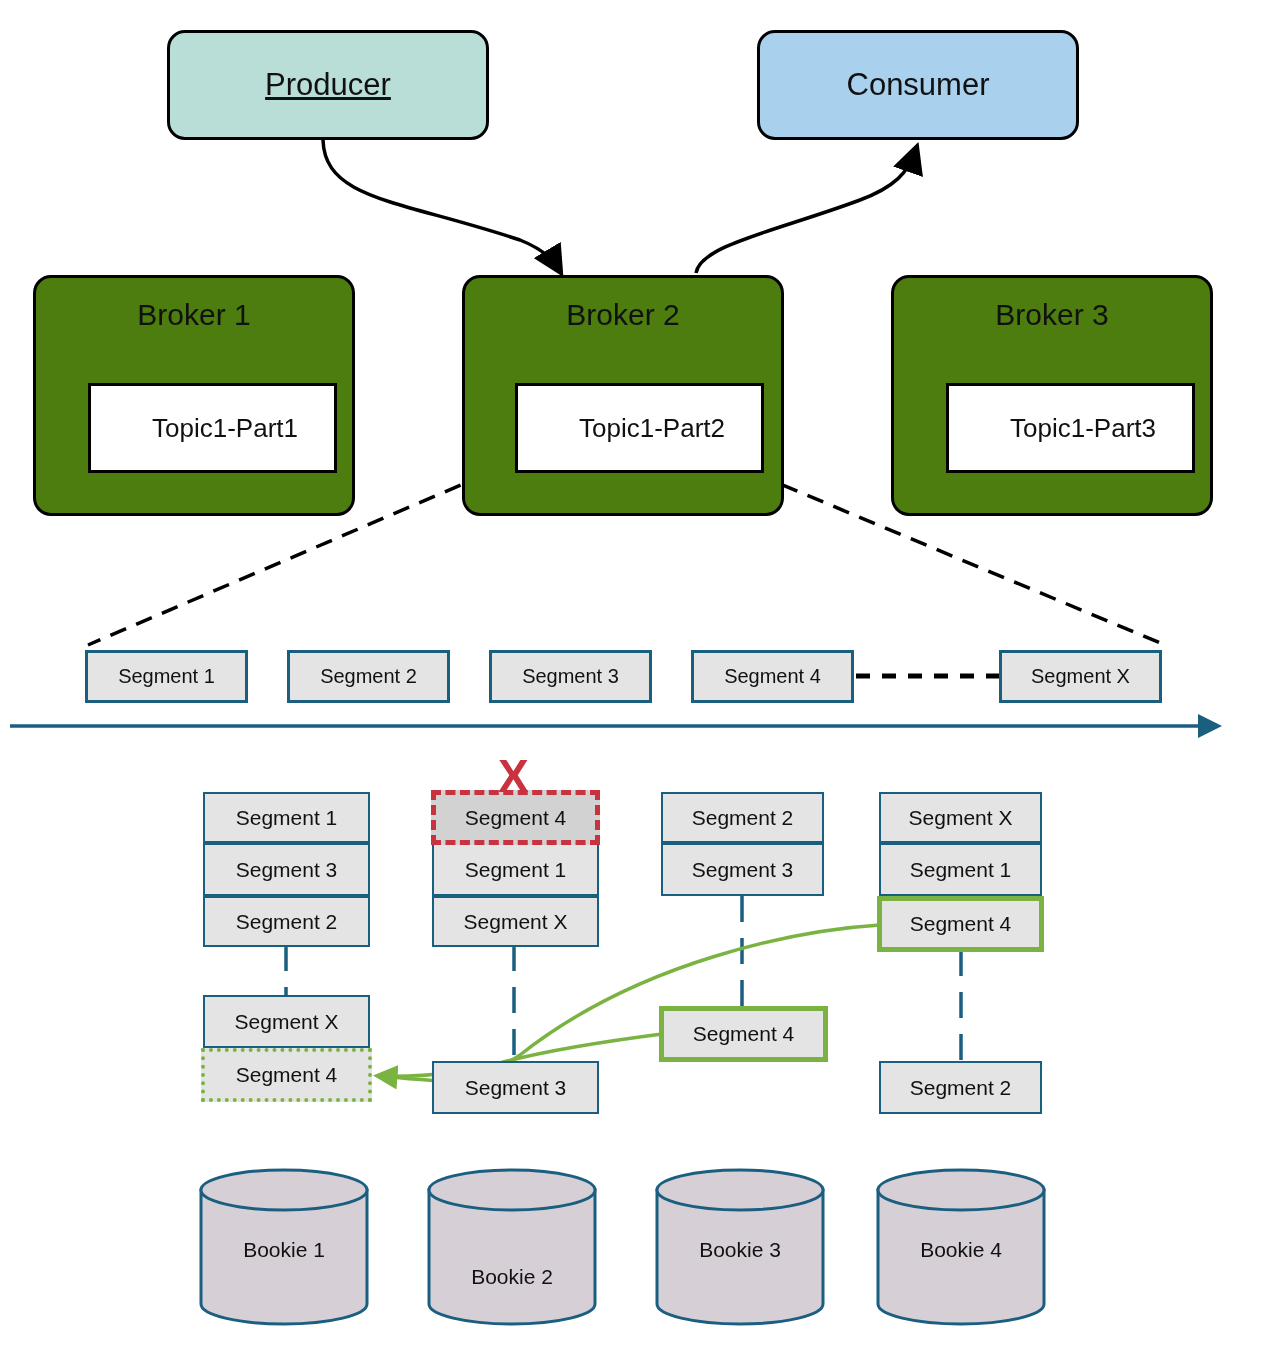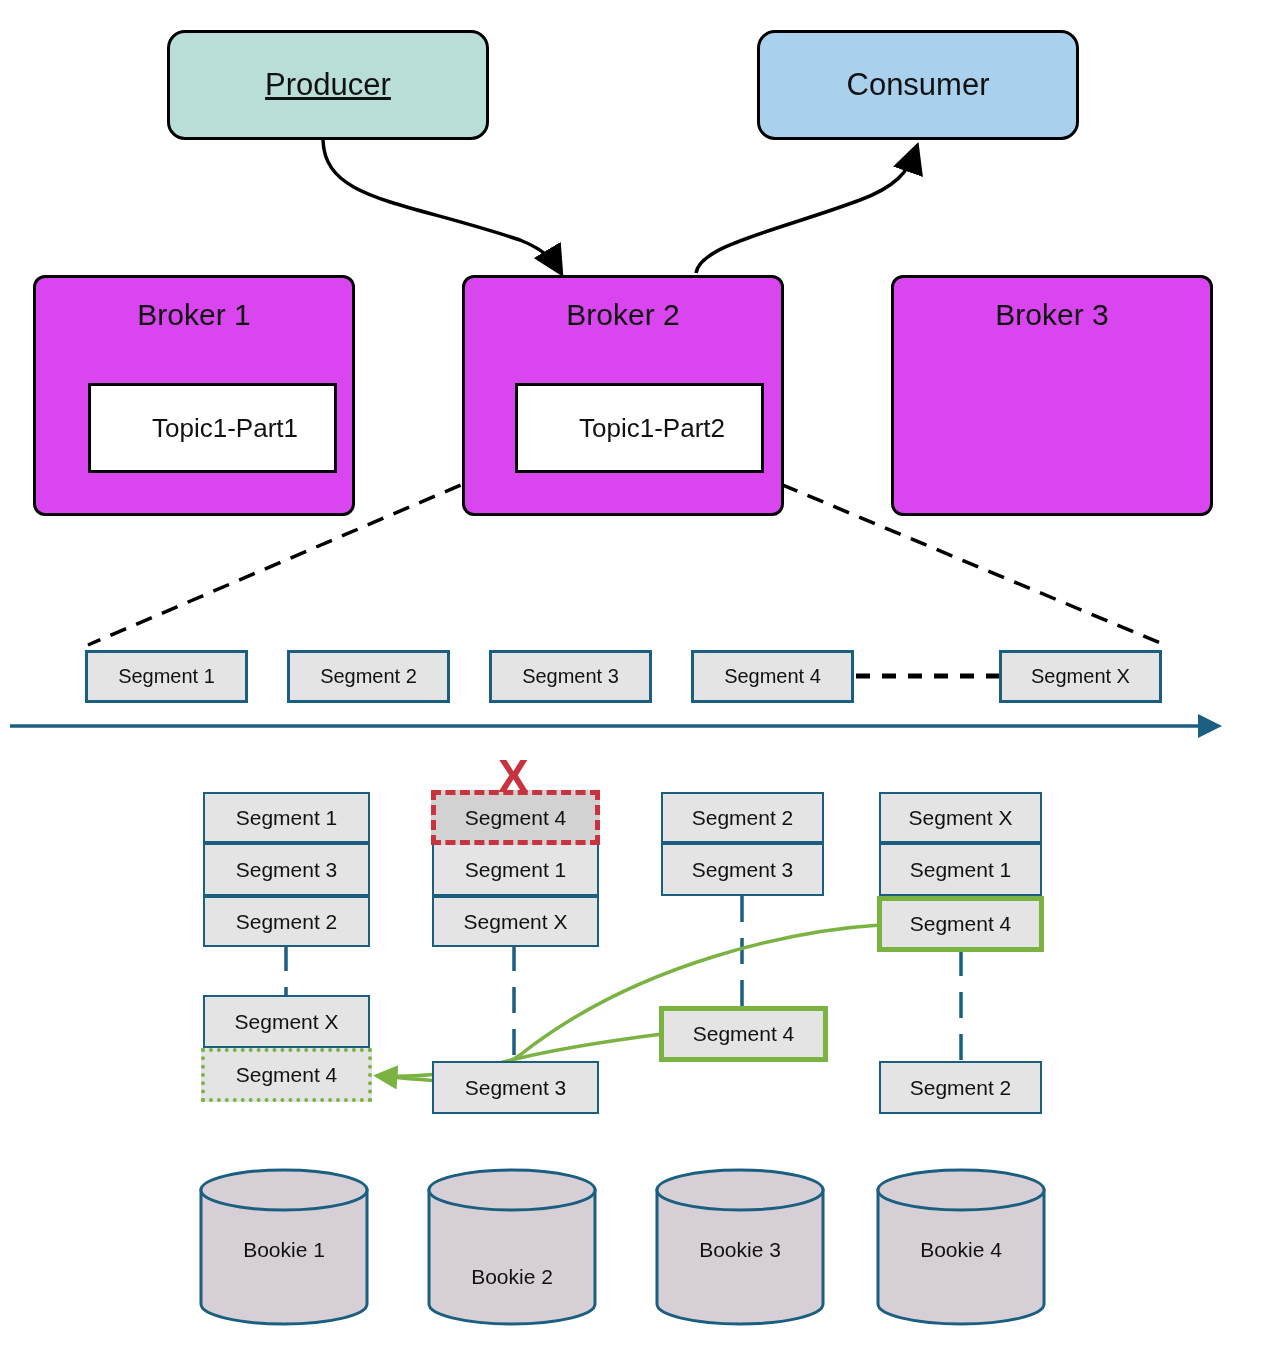--- a/index.html
+++ b/index.html
@@ -8,21 +8,21 @@
   #svg-layer{position:absolute;left:0;top:0;width:1263px;height:1358px;pointer-events:none;}
 
   .node{position:absolute;box-sizing:border-box;display:flex;align-items:center;justify-content:center;text-align:center;}
 
   
   .actor{border:3px solid #000000;border-radius:18px;font-size:31px;color:#111;}
   .actor.producer{background:#b9ded8;}
   .actor.consumer{background:#a9d1ee;}
 
   
-  .broker{background:#d946ef;border:3px solid #000000;border-radius:12px;
+  .broker{background:#4d7c0f;border:3px solid #000000;border-radius:18px;
           display:block;}
   .broker .broker-title{position:absolute;left:0;right:0;top:20px;text-align:center;
           font-size:30px;color:#111;}
   .topicbox{position:absolute;background:#ffffff;border:3px solid #000000;
           display:flex;align-items:center;justify-content:center;font-size:26px;color:#111;padding-left:25px;}
 
   
   .segbox{background:#e4e4e4;border:3px solid #1a5e80;display:flex;align-items:center;
           justify-content:center;font-size:20px;color:#111;box-sizing:border-box;}
 
@@ -97,20 +97,23 @@
 
   <div class="node broker" style="left:462px;top:275px;width:322px;height:241px;">
     <div class="broker-title">Broker 2</div>
     <div class="topicbox" style="left:50px;top:105px;width:218px;height:84px;">
       <span>Topic1-Part2</span>
     </div>
   </div>
 
   <div class="node broker" style="left:891px;top:275px;width:322px;height:241px;">
     <div class="broker-title">Broker 3</div>
+    <div class="topicbox" style="left:52px;top:105px;width:218px;height:84px;">
+      <span>Topic1-Part3</span>
+    </div>
   </div>
 
   <div class="node segbox" style="left:85px;top:650px;width:163px;height:53px;">
     <span>Segment 1</span>
   </div>
   <div class="node segbox" style="left:287px;top:650px;width:163px;height:53px;">
     <span>Segment 2</span>
   </div>
   <div class="node segbox" style="left:489px;top:650px;width:163px;height:53px;">
     <span>Segment 3</span>

